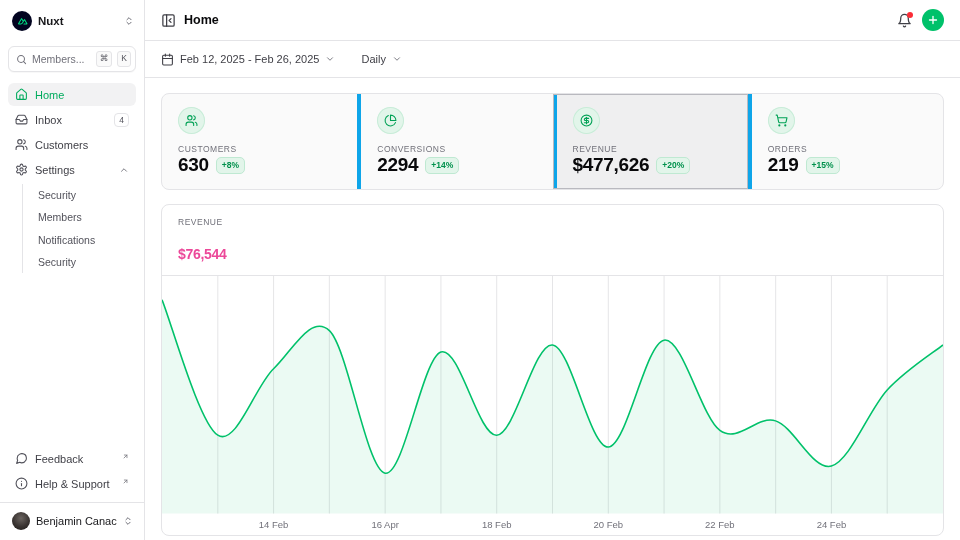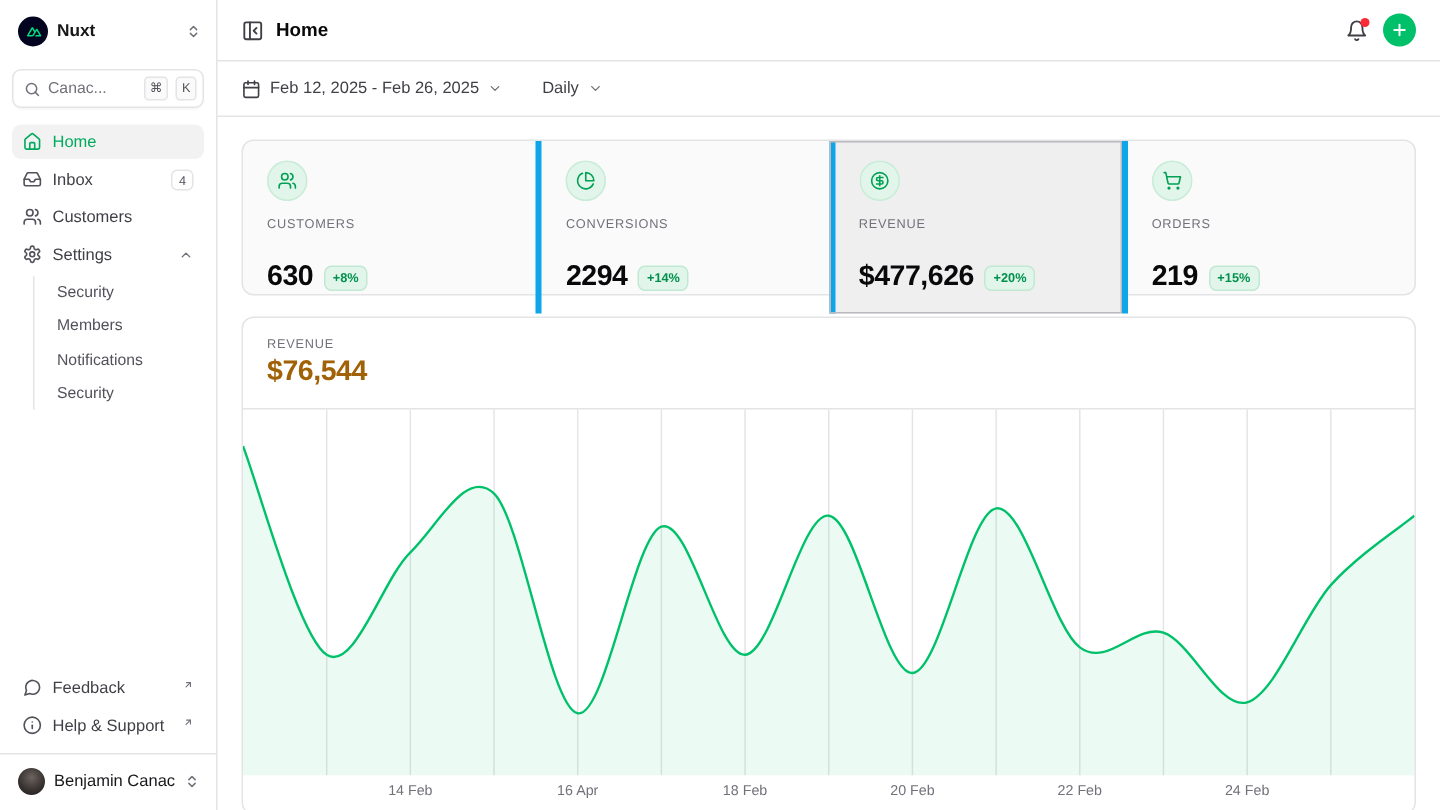--- a/index.html
+++ b/index.html
@@ -64,31 +64,31 @@
   
   .stats { border:1px solid #e4e4e7; border-radius:8px; background:#fafafa;
     display:grid; grid-template-columns:1fr 1fr 1fr 1fr; height:104px; }
   .stat-card { padding:13px 16px; cursor:pointer; position:relative; }
   .stat-card + .stat-card { border-left:4px solid #0ea5e9; }
   .stat-card.selected { background:#efeff0; outline:1px solid #b9b9bf; outline-offset:-1px; }
   .stat-ic { width:27px; height:27px; border-radius:50%; background:#e2f5ea;
     box-shadow:inset 0 0 0 1px #c8ecd8; color:#00a155;
     display:flex; align-items:center; justify-content:center; }
   .stat-label { margin-top:10px; font-size:8.5px; letter-spacing:0.5px; color:#71717a; font-weight:500; }
-  .stat-value-row { margin-top:20px; display:flex; align-items:center; gap:7px;text-align:center; }
+  .stat-value-row { margin-top:0; display:flex; align-items:center; gap:7px;text-align:center; }
   .stat-value { font-size:19px; font-weight:700; color:#09090b; letter-spacing:-0.3px; }
   .delta-badge { font-size:8.5px; font-weight:600; color:#00914c; background:#e2f5ea;
     border:1px solid #bfe9d2; border-radius:5px; padding:2.5px 5px; }
 
   
   .chart-card { border:1px solid #e4e4e7; border-radius:8px; background:#fff;
     display:flex; flex-direction:column; min-height:332px; }
   .chart-head { padding:12px 16px 13px; border-bottom:1px solid #e4e4e7; cursor:default; }
   .chart-kicker { font-size:8.5px; letter-spacing:0.5px; color:#71717a; font-weight:500; }
-  .chart-big { margin-top:3px; font-size:19px; font-weight:700; letter-spacing:-0.3px; color:#a16207; }
+  .chart-big { margin-top:19px; font-size:14px; font-weight:700; letter-spacing:-0.3px; color:#ec4899; }
   .chart-plot { height:244px; width:100%; display:block; }
   .x-axis { position:relative; height:22px; }
   .x-tick { position:absolute; top:5px; transform:translateX(-50%); font-size:9.5px; color:#71717a;
     white-space:nowrap; }
 
   svg.ic-svg { display:block; }
 </style>
 </head>
 <body>
 
@@ -111,21 +111,21 @@
       </span>
     </div>
 
     <div class="search-box">
       <span class="muted-ic">
         <svg class="ic-svg" width="11" height="11" viewBox="0 0 24 24" fill="none" stroke="currentColor" stroke-width="2.2" stroke-linecap="round">
             <circle cx="11" cy="11" r="7.5"></circle>
             <path d="m21 21-4.8-4.8"></path>
           </svg>
       </span>
-      <span class="ph">Canac...</span>
+      <span class="ph">Members...</span>
       <span class="kbd">⌘</span>
       <span class="kbd">K</span>
     </div>
 
     <nav class="nav">
       <div class="nav-item active">
         <span class="ic">
           <svg class="ic-svg" width="13" height="13" viewBox="0 0 24 24" fill="none" stroke="currentColor" stroke-width="2" stroke-linecap="round" stroke-linejoin="round">
               <path d="M15 21v-7a1 1 0 0 0-1-1h-4a1 1 0 0 0-1 1v7"></path>
               <path d="M3 10a2 2 0 0 1 .7-1.5l7-6a2 2 0 0 1 2.6 0l7 6A2 2 0 0 1 21 10v9a2 2 0 0 1-2 2H5a2 2 0 0 1-2-2z"></path>

